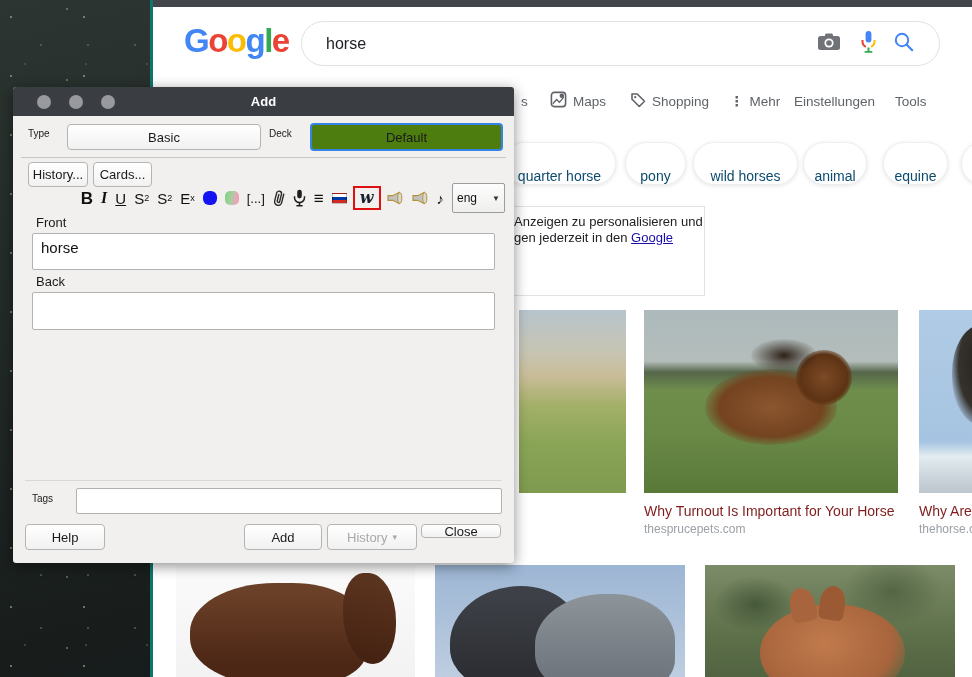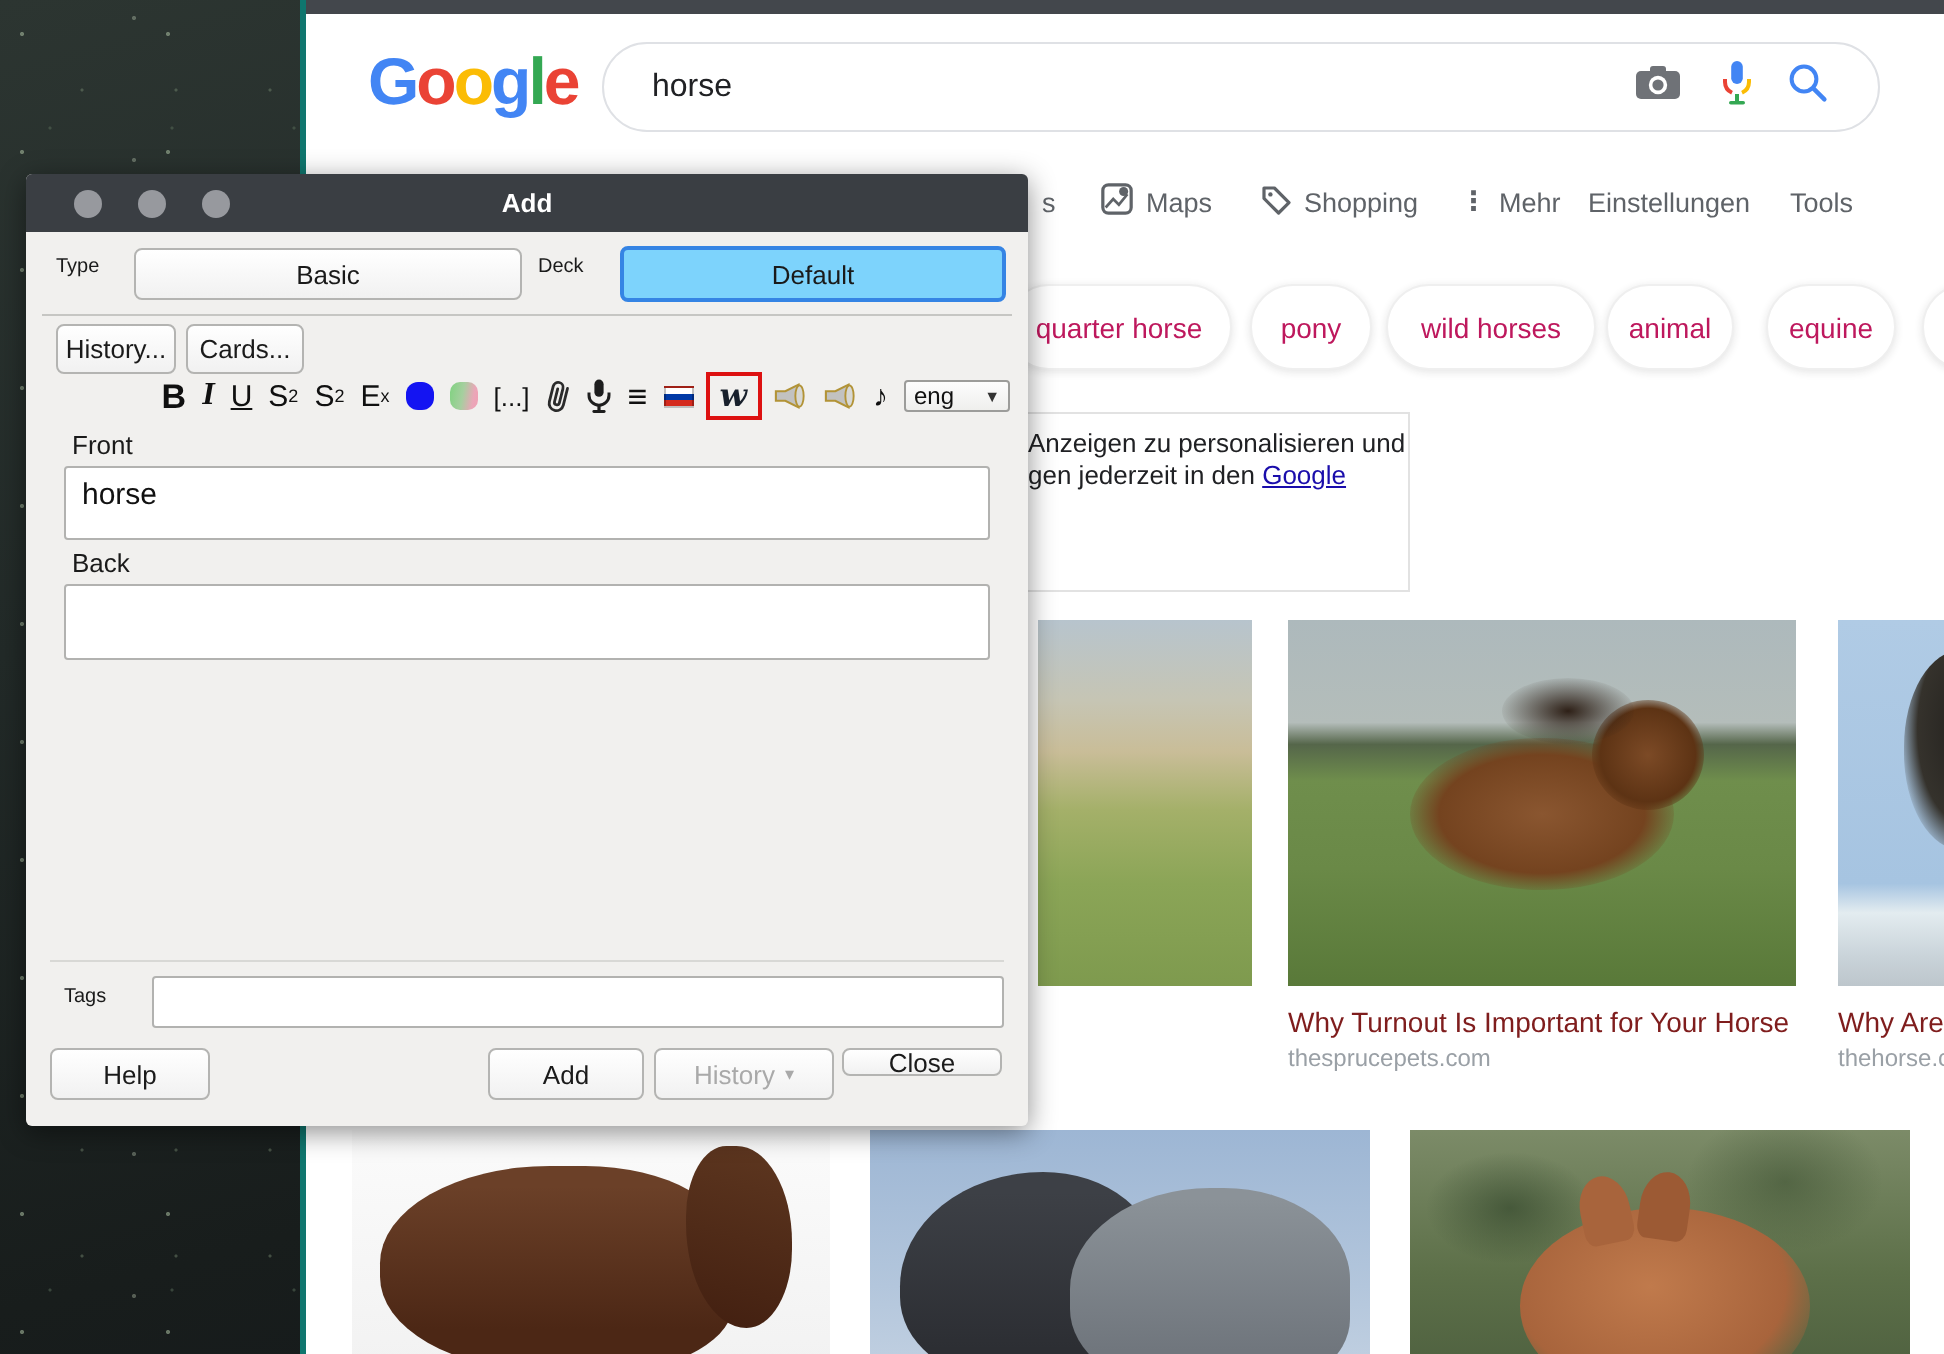--- a/index.html
+++ b/index.html
@@ -33,22 +33,22 @@
     border:1px solid #dfe1e5; border-radius:23px; background:#fff; }
   .search-text { position:absolute; left:24px; top:0; line-height:43px; font-size:16px; color:#202124; }
   .sb-icon { position:absolute; top:50%; transform:translateY(-50%); cursor:pointer; }
   .sb-camera { right:98px; } .sb-mic { right:62px; } .sb-glass { right:24px; }
 
   .nav { position:absolute; top:91px; height:20px; left:0; right:0; font-size:13.5px; color:#5f6368; }
   .nav-item { position:absolute; top:0; height:20px; display:flex; align-items:center; gap:6px; white-space:nowrap; }
 
   .chip { position:absolute; top:142px; height:43px; border-radius:22px; background:#fff;
     border:1px solid #efefef; box-shadow:0 1px 4px rgba(32,33,36,.12);
-    display:flex; align-items:center; justify-content:center;
-    font-size:14px; color:#be185d; white-space:nowrap; }
+    display:flex; align-items:flex-end; justify-content:center;
+    font-size:14px; color:#0c4a6e; white-space:nowrap; }
 
   .notice-box { position:absolute; left:355px; top:206px; width:197px; height:90px;
     border:1px solid #e2e2e2; background:#fff; }
   .notice-text { position:absolute; left:361px; top:214px; width:220px; font-size:13px;
     line-height:16px; color:#202124; white-space:nowrap; }
   .notice-link { color:#1a0dab; text-decoration:underline; cursor:pointer; }
 
   .img-card { position:absolute; overflow:hidden; background:#eee; cursor:pointer; }
   .cap-title { position:absolute; font-size:14px; color:#7f1d1d; white-space:nowrap; }
   .cap-domain { position:absolute; font-size:12px; color:#9aa0a6; white-space:nowrap; }
@@ -73,21 +73,21 @@
     font-size:13px; color:#1a1a1a; }
   .anki-titlebar { position:absolute; left:0; top:0; right:0; height:29px; background:#3a3e43;
     border-radius:3px 3px 0 0; cursor:default; }
   .anki-dot { position:absolute; top:8px; width:14px; height:14px; border-radius:50%; background:#97999e; }
   .anki-title { position:absolute; left:0; right:0; top:0; line-height:29px; text-align:center;
     color:#fff; font-weight:bold; font-size:13px; }
 
   .abtn { position:absolute; display:flex; align-items:center; justify-content:center;
     background:linear-gradient(#ffffff,#f1f1f1); border:1px solid #b4b4b2; border-radius:4px;
     font-size:13px; color:#1a1a1a; cursor:pointer; white-space:nowrap; }
-  .abtn-accent { border:2px solid #3584e4; background:#7dd3fc; }
+  .abtn-accent { border:2px solid #3584e4; background:#4d7c0f; }
 
   .alabel { position:absolute; font-size:10px; }
   .sep { position:absolute; height:1px; background:#c6c6c3; }
 
   .fieldbox { position:absolute; background:#fff; border:1px solid #b2b2b0; border-radius:2px;
     font-size:15px; color:#111; padding:5px 8px; cursor:text; }
 
   .tb { position:absolute; top:97px; right:9px; height:28px; display:flex; align-items:center; gap:8px; }
   .tbi { display:flex; align-items:center; justify-content:center; cursor:pointer;
     font-size:15px; color:#101010; line-height:1; }
@@ -97,21 +97,21 @@
   .tb-underline { text-decoration:underline; font-size:15px; }
   .tb-bluedot { width:14px; height:14px; border-radius:6px; background:#1414f2; }
   .tb-grad { width:14px; height:14px; border-radius:5px;
     background:linear-gradient(100deg,#84d284 5%,#a6cf9f 45%,#eba6b8 80%,#f0a0b4 100%); }
   .tb-flag { width:15px; height:11px; border:1px solid rgba(0,0,0,.25);
     background:linear-gradient(180deg,#fff 0 33%,#0039a6 33% 66%,#d52b1e 66% 100%); }
   .tb-redbox { border:2px solid #dd1111; padding:2px 5px; margin:-3px -2px; display:flex; align-items:center; }
   .tb-wikt { font-family:"DejaVu Serif", serif; font-style:italic; font-weight:bold; font-size:16px; color:#18202c; }
   .tb-note { font-size:15px; }
   .tb-more { font-size:17px; font-weight:bold; }
-  .langsel { width:53px; height:16px; border:1px solid #9c9c9a; border-radius:2px;
+  .langsel { width:53px; height:30px; border:1px solid #9c9c9a; border-radius:2px;
     background:linear-gradient(#fdfdfd,#efefed); display:flex; align-items:center;
     padding:0 4px; font-size:12px; color:#111; cursor:pointer; }
   .langsel .arrow { margin-left:auto; font-size:8px; color:#333; }
 
   .hist-label { color:#a9a9a9; }
 </style>
 </head>
 <body>
 
 <div class="desktop"></div>

